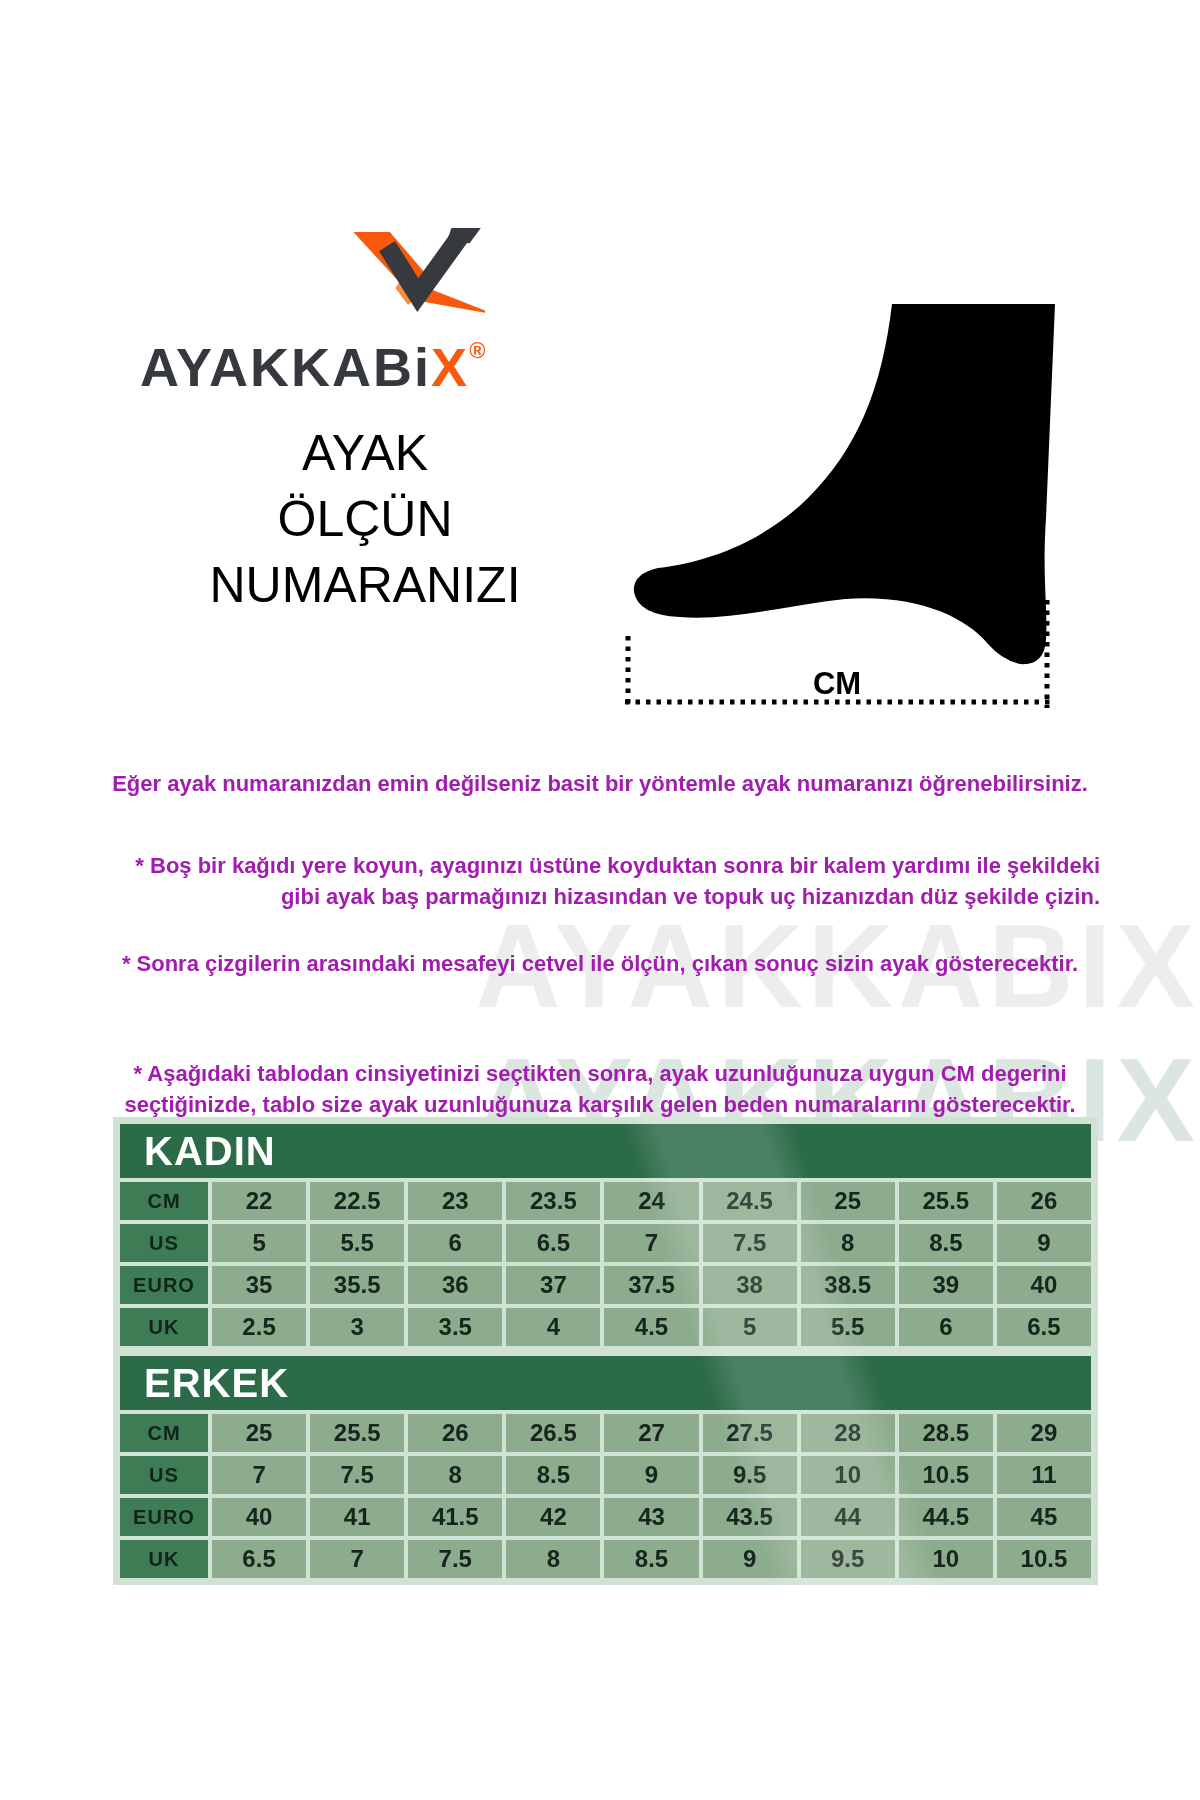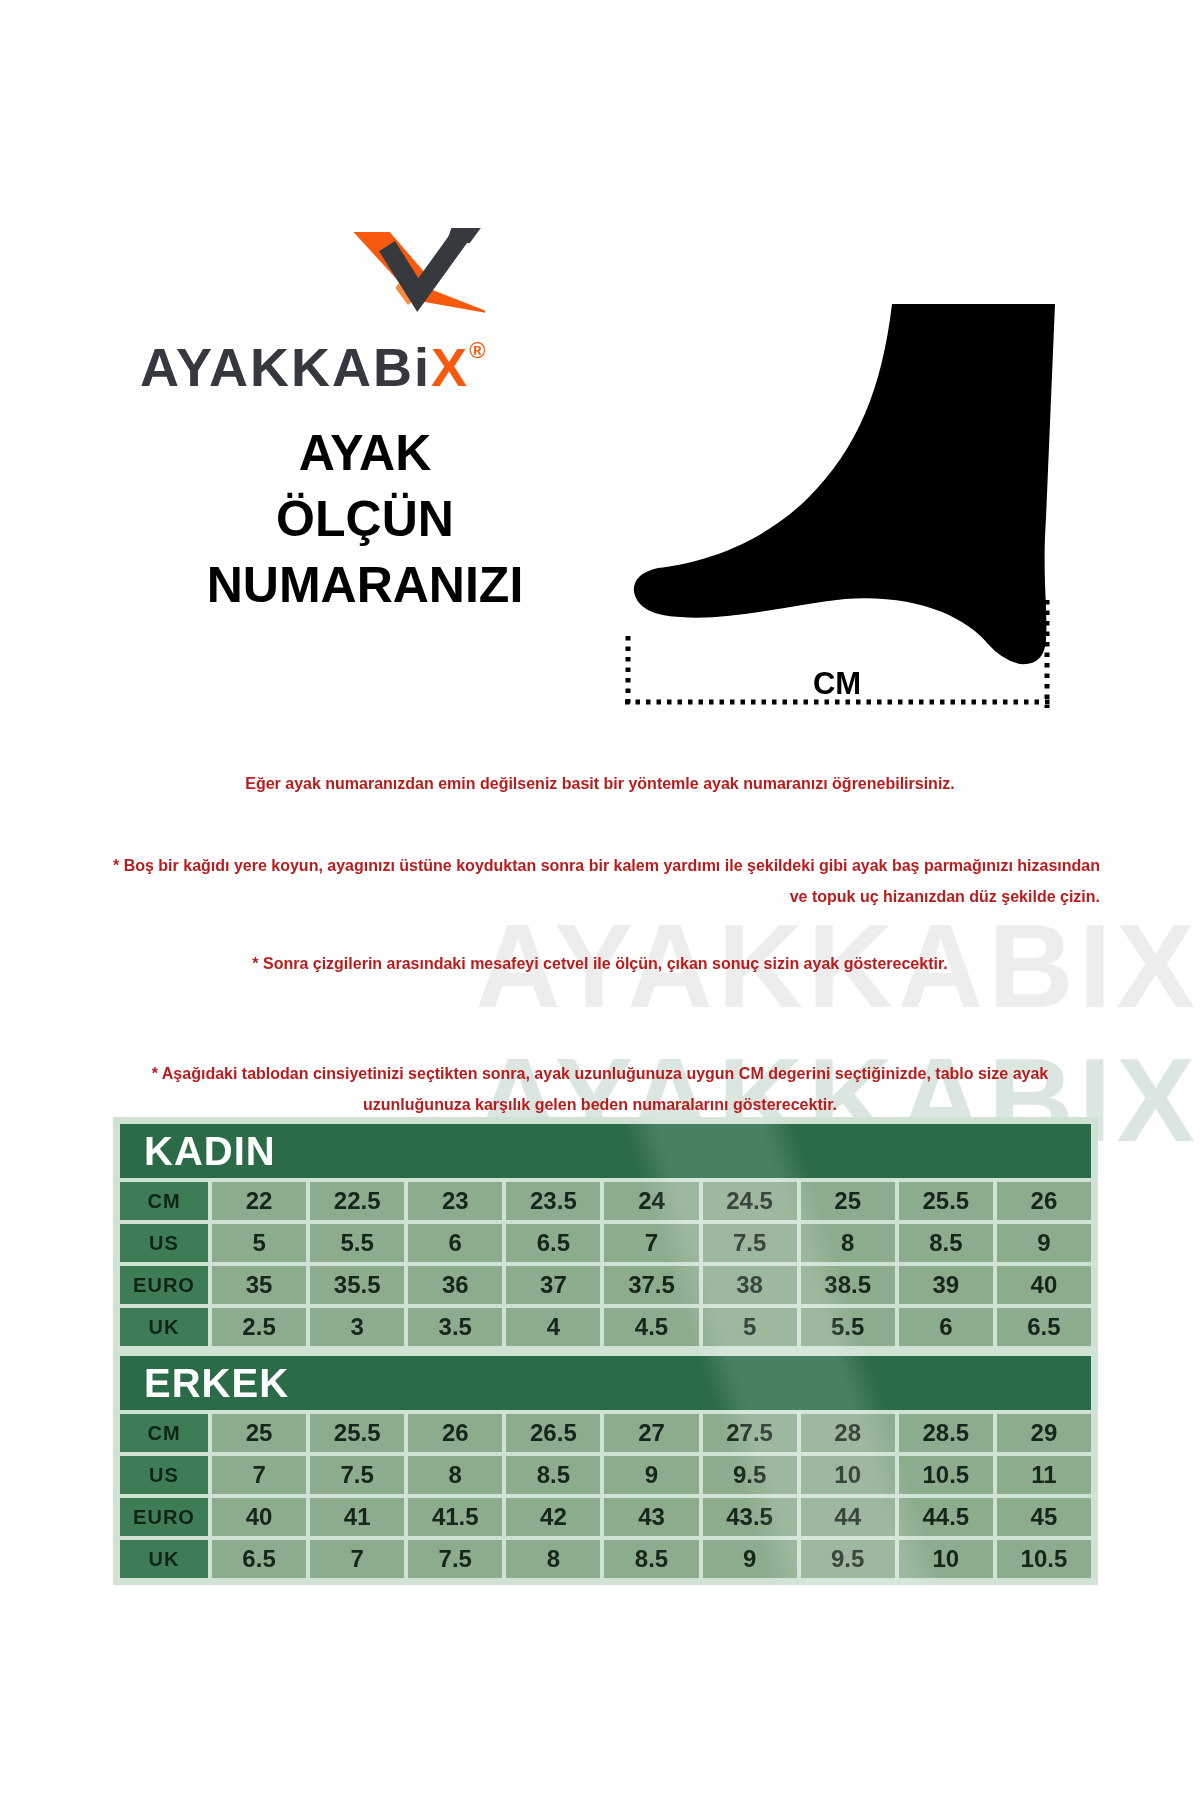--- a/index.html
+++ b/index.html
@@ -15,31 +15,31 @@
     left:140px;top:336px;width:520px;text-align:left;
     font-size:54px;font-weight:bold;letter-spacing:2px;color:#35393e;
     white-space:nowrap;z-index:2;
   }
   .logo-text .accent{color:#f75a0f;}
   .logo-text sup{font-size:22px;color:#f75a0f;vertical-align:28px;letter-spacing:0;}
 
   
   .heading{
     left:105px;top:420px;width:520px;text-align:center;
-    font-size:50px;line-height:66px;font-weight:bold;color:#000;z-index:2;
+    font-size:50px;line-height:66px;font-weight:normal;color:#000;z-index:2;
   }
 
   
   .foot-fig{left:595px;top:298px;width:490px;height:424px;z-index:1;}
   .foot-fig text{font-family:"Liberation Sans",sans-serif;font-weight:bold;font-size:31px;}
 
   
   .para{
     left:100px;width:1000px;text-align:center;margin:0;
-    font-size:16px;line-height:31px;font-weight:bold;color:#b91c1c;z-index:3;
+    font-size:22px;line-height:31px;font-weight:bold;color:#a21caf;z-index:3;
   }
   .p1{top:768px;}
   .p2{top:850px;text-align:right;}
   .p3{top:948px;}
   .p4{top:1058px;}
 
   
   .wm{
     left:0;width:1200px;text-align:right;font-size:118px;font-weight:bold;
     letter-spacing:5px;white-space:nowrap;z-index:0;user-select:none;

